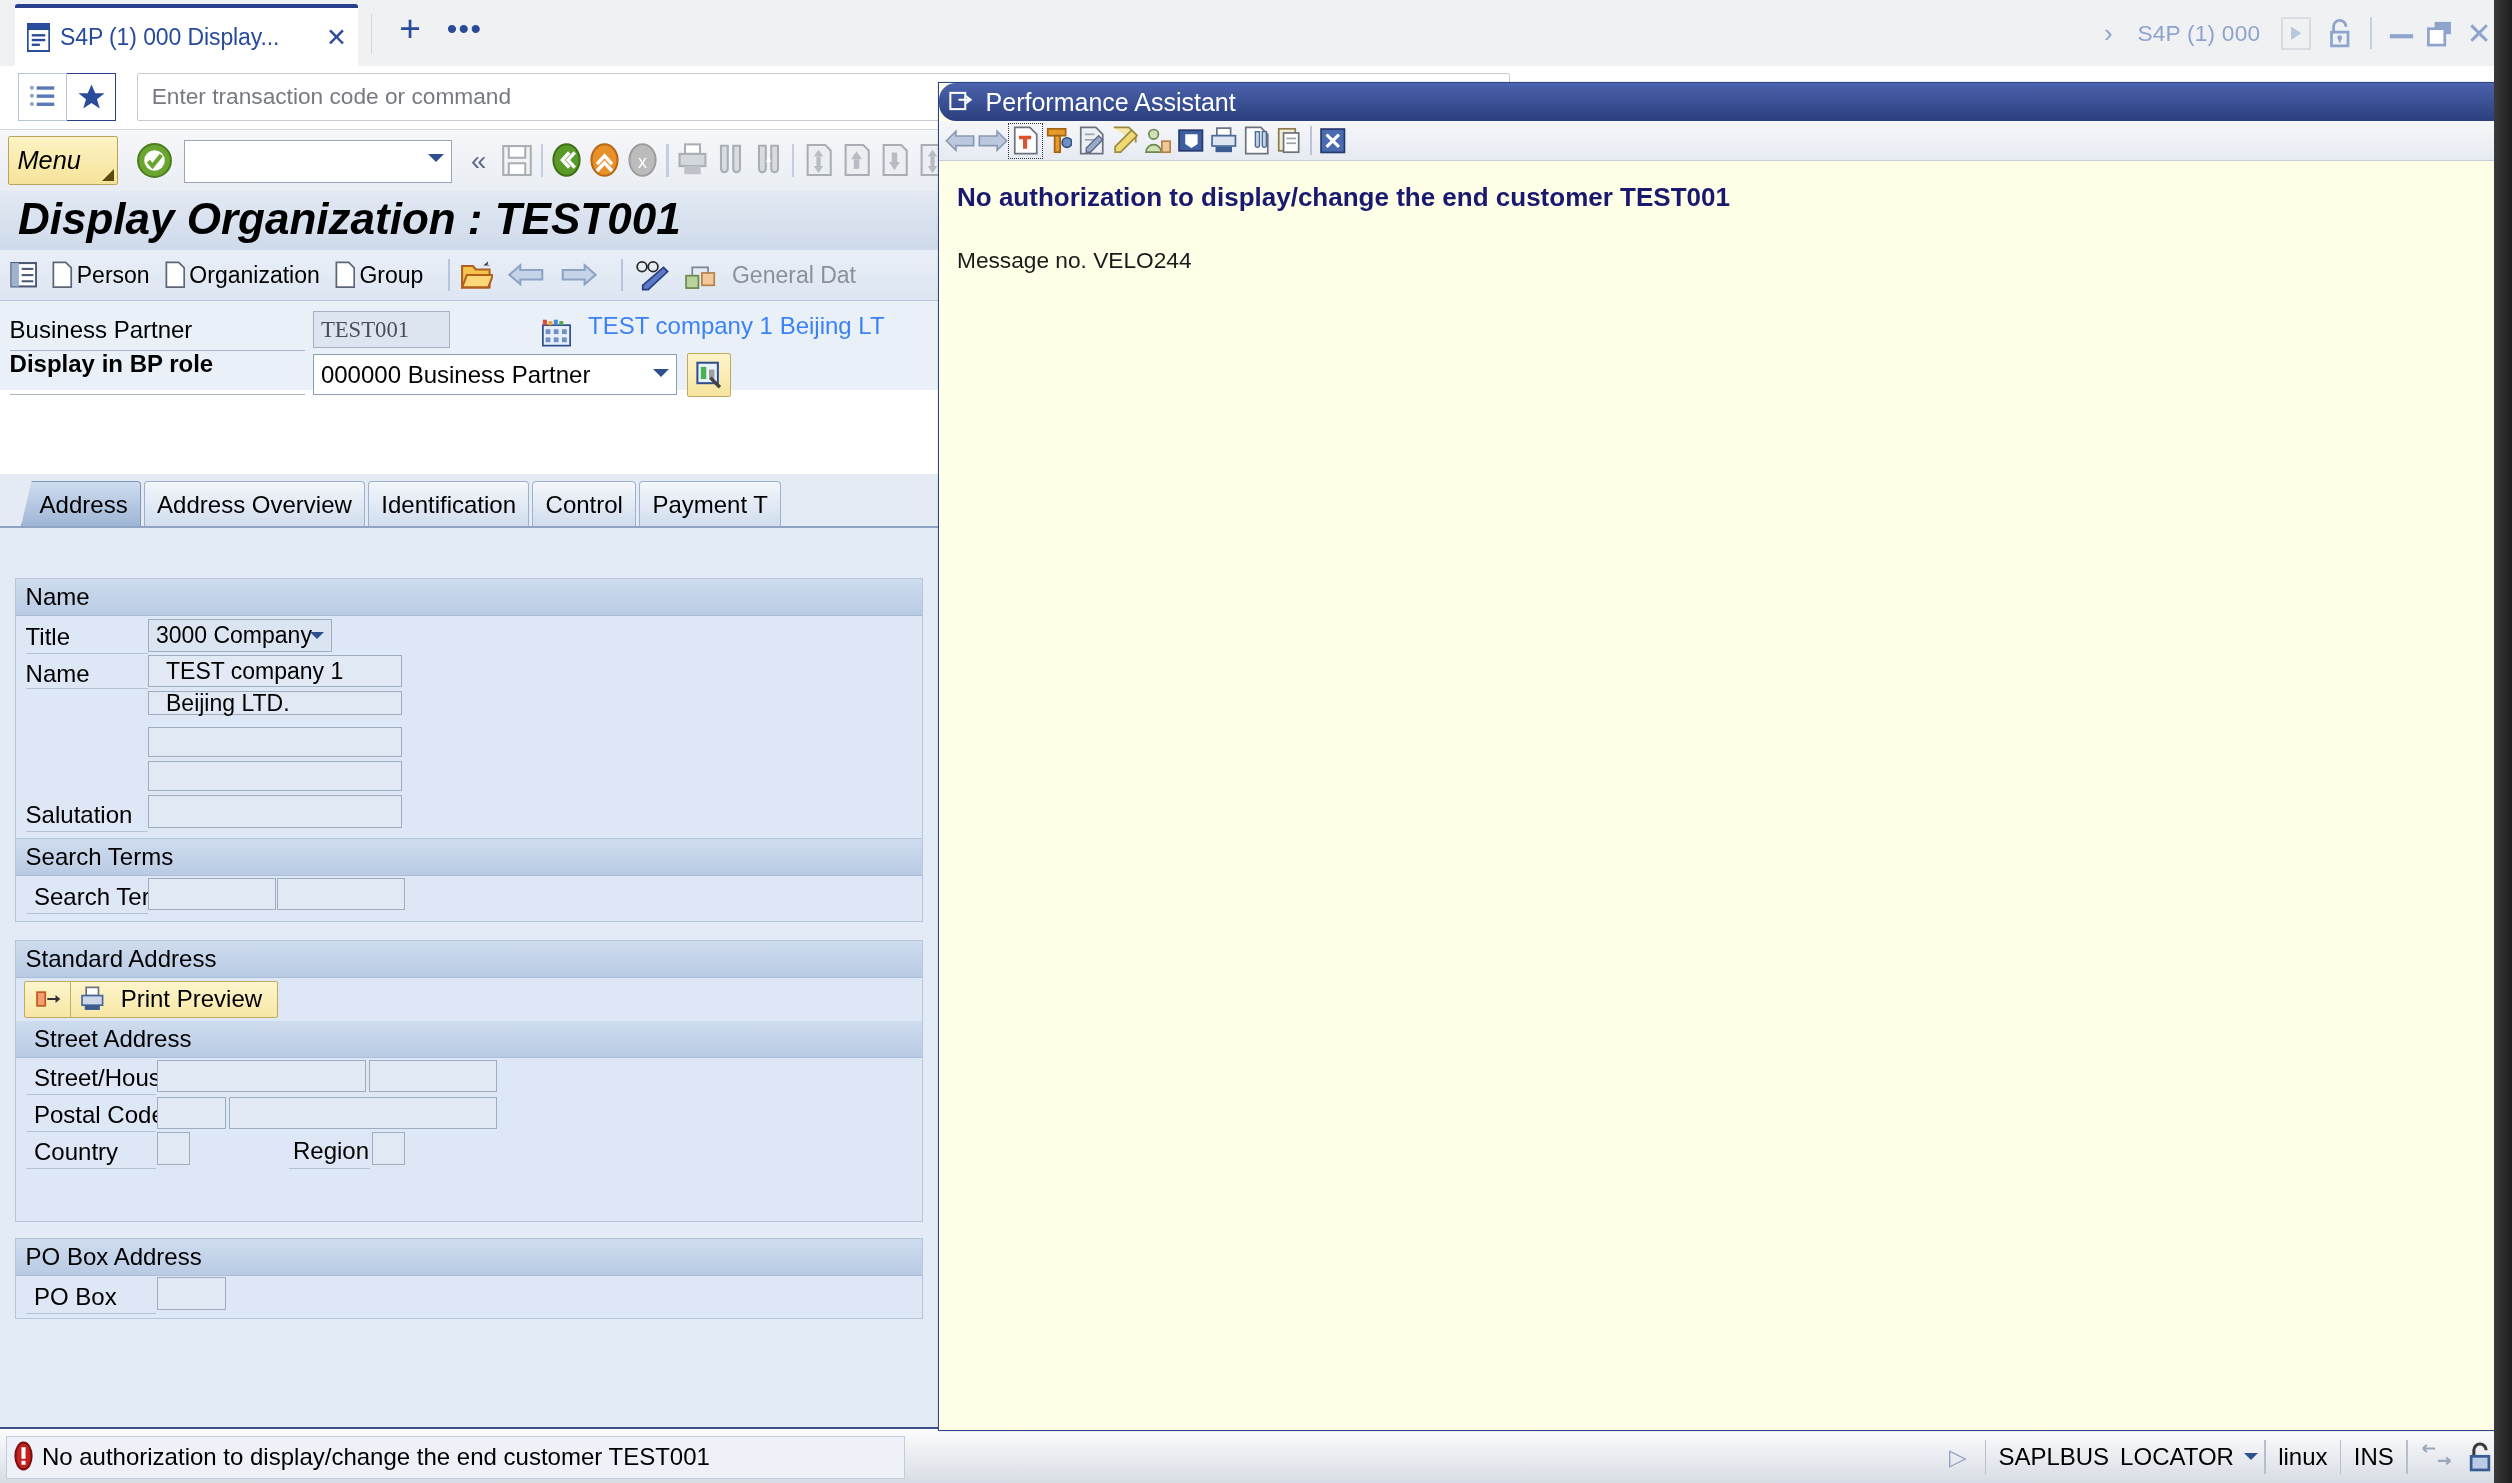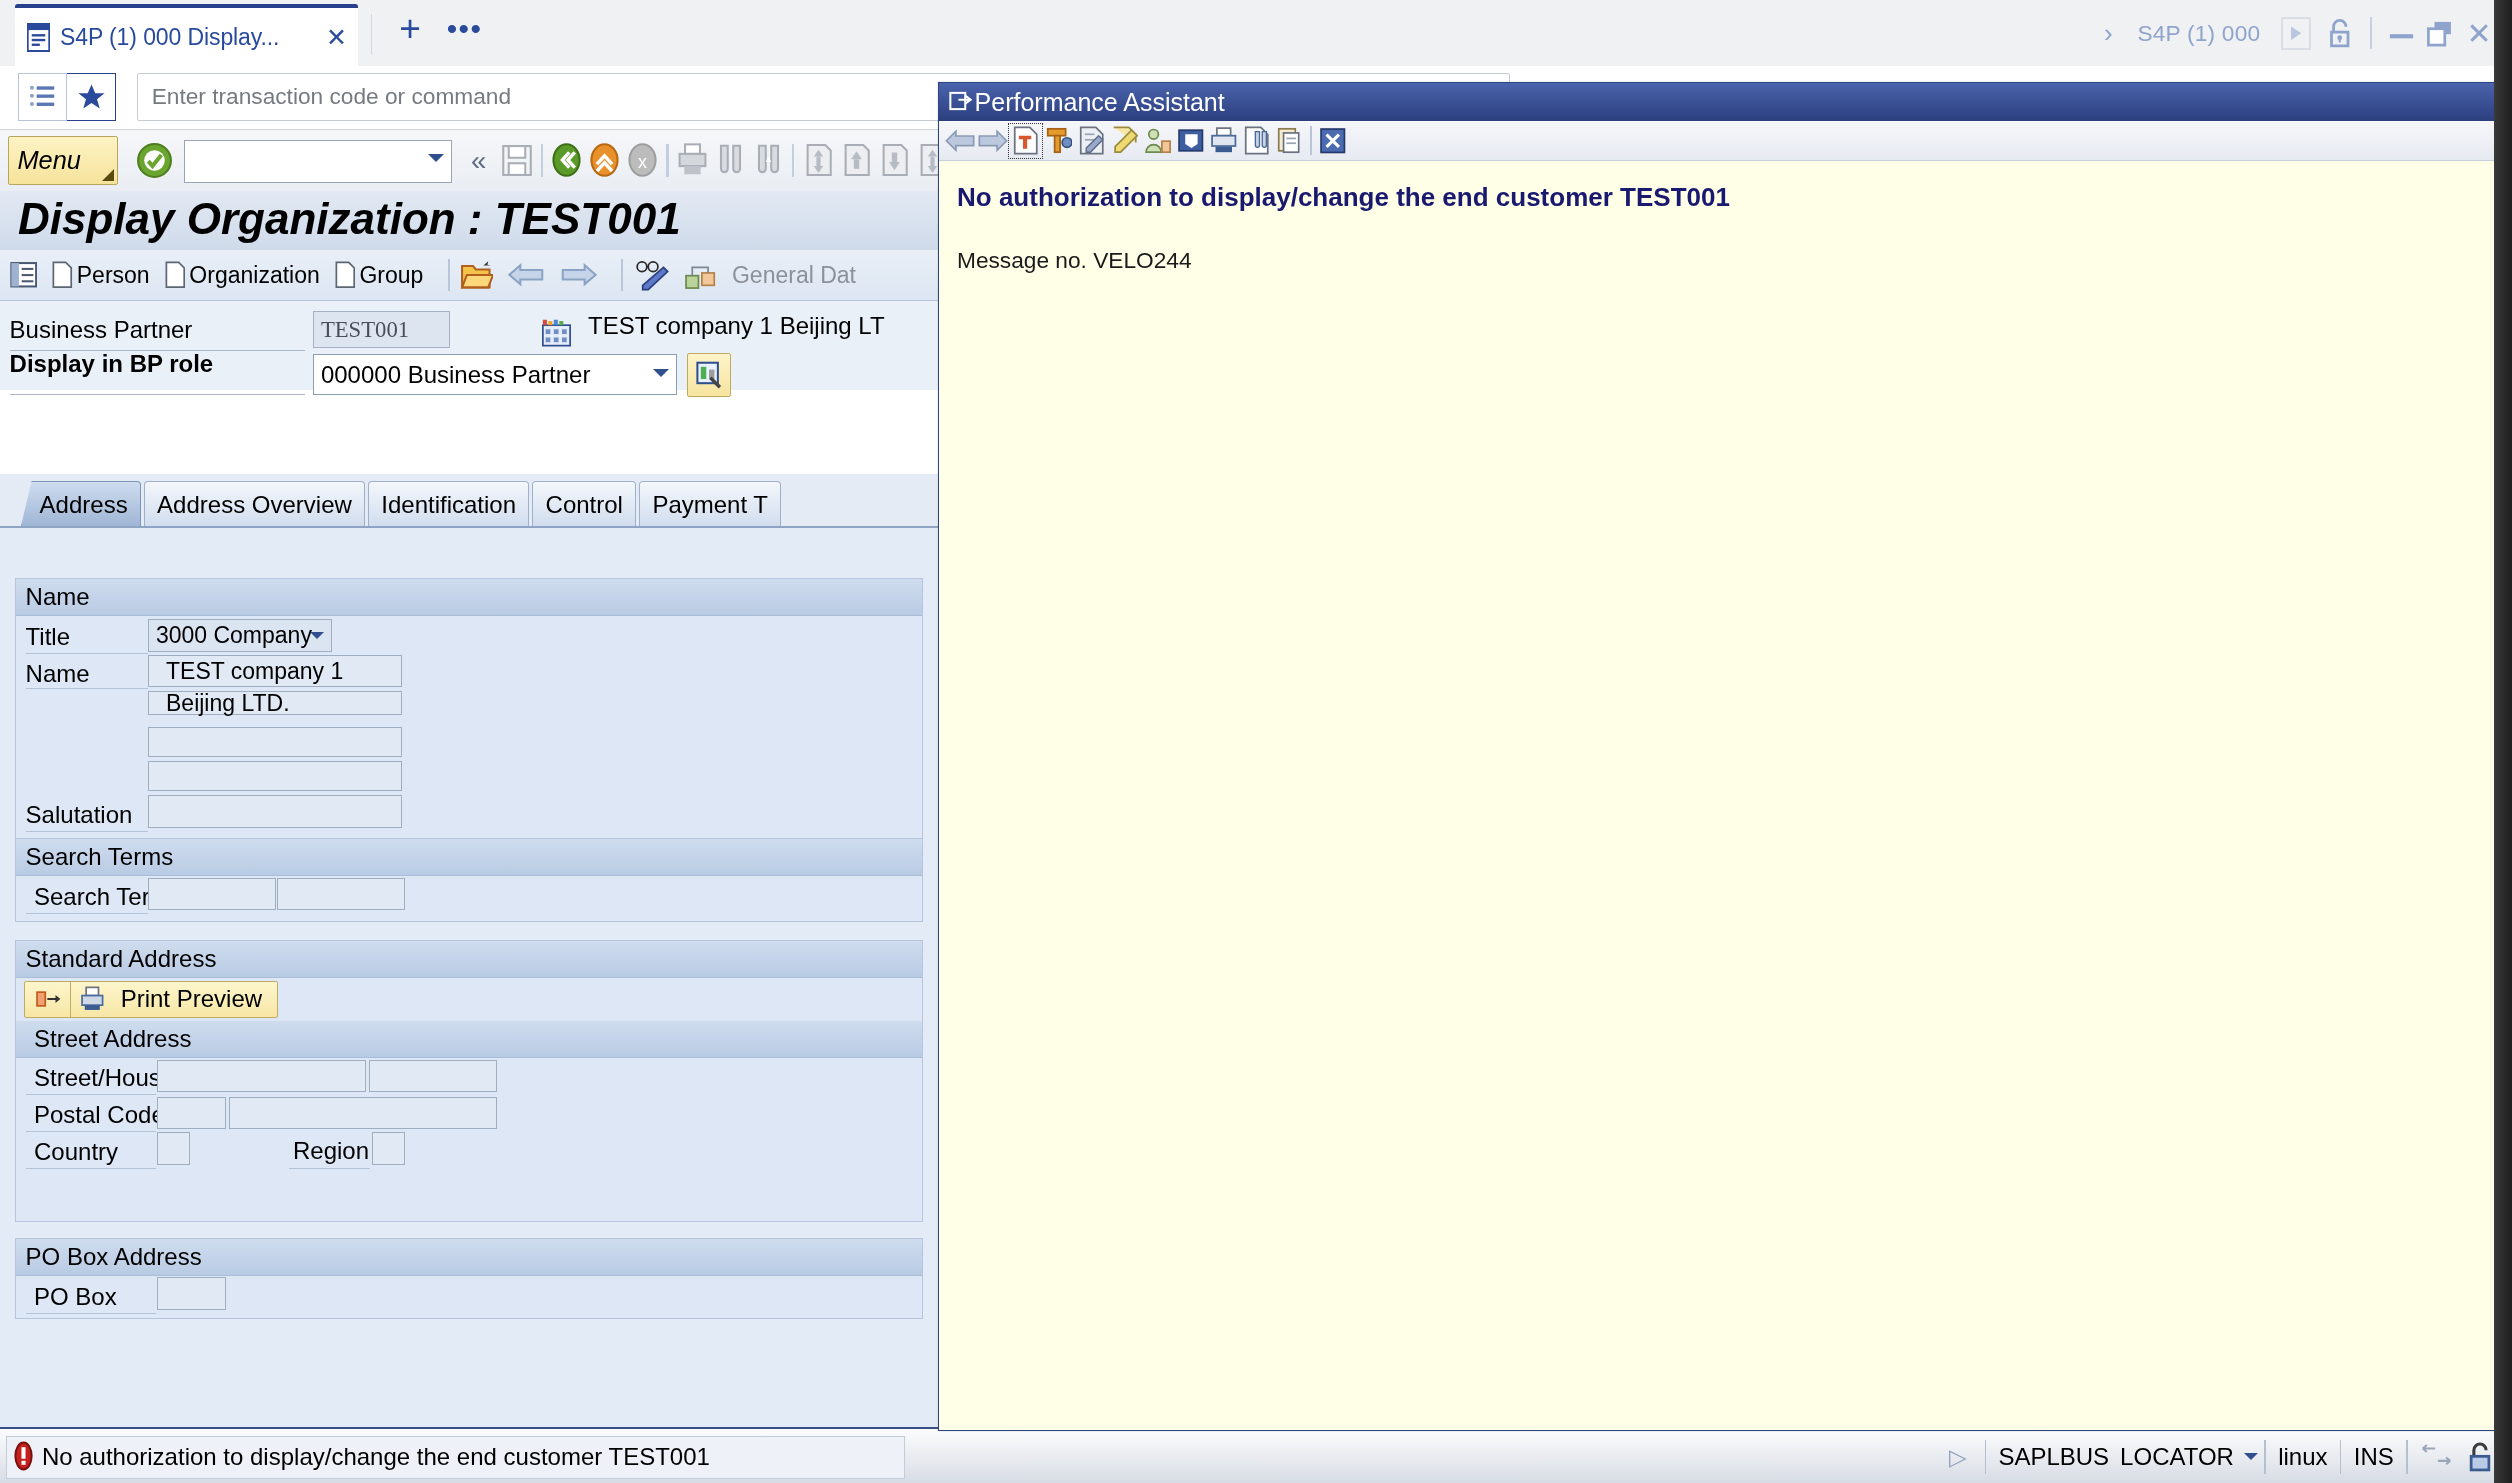--- a/index.html
+++ b/index.html
@@ -115,21 +115,21 @@
   .bp-row{position:absolute;left:9.6px;font-size:24px;color:#000;}
   .bp-lbl1{top:316px;}
   .bp-lbl2{top:350px;font-weight:bold;}
   .bp-underline{position:absolute;left:9.6px;width:295px;height:1.4px;background:#aab6c8;}
   .bp-field{
     position:absolute;left:313px;top:311px;width:137px;height:37px;box-sizing:border-box;
     background:#dde5f1;border:1.4px solid #a6b2c4;font-size:22.7px;color:#4a4f57;
     display:flex;align-items:center;padding-left:6.9px;font-family:"Liberation Serif",serif;
   }
   .bp-comp-ico{position:absolute;left:540px;top:317px;width:33px;height:30px;}
-  .bp-comp-txt{position:absolute;left:588px;top:312px;font-size:24px;color:#000000;white-space:nowrap;}
+  .bp-comp-txt{position:absolute;left:588px;top:312px;font-size:24px;color:#3b82f6;white-space:nowrap;}
   .bp-role{
     position:absolute;left:313px;top:354px;width:364px;height:41px;box-sizing:border-box;
     background:#ffffff;border:1.4px solid #8e9cb2;font-size:24px;color:#000;
     display:flex;align-items:center;padding-left:6.9px;
   }
   .bp-role .ar{position:absolute;right:6.9px;top:13.7px;width:0;height:0;border:8.2px solid transparent;border-top-color:#2f4f8f;}
   .bp-role-btn{
     position:absolute;left:687px;top:353px;width:44px;height:44px;box-sizing:border-box;
     background:linear-gradient(#fdf4c9,#f6e49f);border:1.4px solid #bfa95f;border-radius:2.1px;
     display:flex;align-items:center;justify-content:center;cursor:pointer;
@@ -197,21 +197,21 @@
   .sb-ic{width:44px;height:38px;display:flex;align-items:center;justify-content:center;}
 
   
   .pa{
     position:absolute;left:938px;top:82px;width:1574px;height:1349px;
     background:#ffffe8;border:1.4px solid #2d4485;box-sizing:border-box;
     box-shadow:0 0 0 0.7px rgba(0,0,0,.08);
   }
   .pa-title{
     height:38px;background:linear-gradient(#4b63ac,#2b3f7e);
-    display:flex;align-items:center;gap:3px;padding-left:9.6px;box-sizing:border-box;
+    display:flex;align-items:center;gap:14px;padding-left:9.6px;box-sizing:border-box;border-radius:17px;
   }
   .pa-title .t{font-size:25px;color:#ffffff;white-space:nowrap;}
   .pa-tool{
     height:40px;background:linear-gradient(#f6f7fa,#e6eaf1);
     border-bottom:0.7px solid #c7cfdc;display:flex;align-items:center;padding-left:4.1px;gap:0;box-sizing:border-box;
   }
   .pa-ic{width:33px;height:34px;display:flex;align-items:center;justify-content:center;cursor:pointer;}
   .pa-ic.sel{outline:1.4px dotted #333;}
   .pa-sep{width:2.1px;height:29px;background:#b9c4d6;margin:0 4.1px;}
   .pa-body{padding:20.6px 18px;box-sizing:border-box;}

